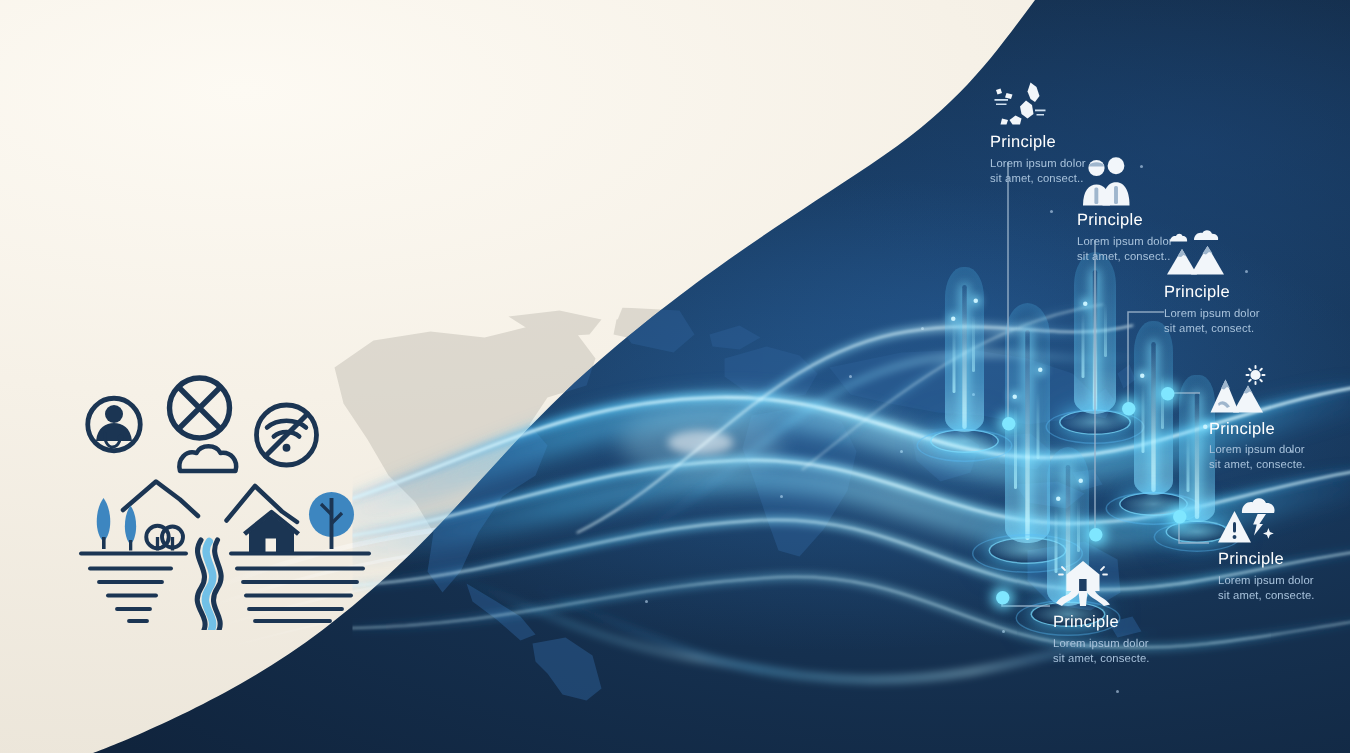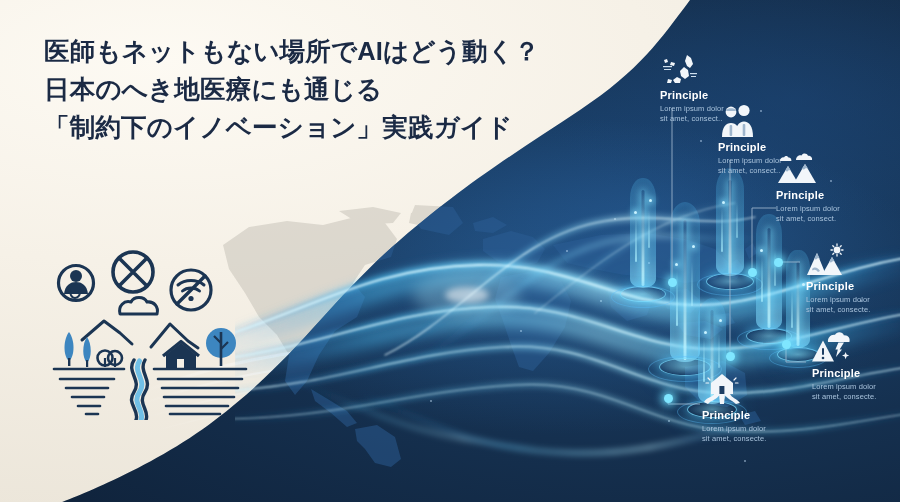--- a/index.html
+++ b/index.html
@@ -114,21 +114,21 @@
     box-shadow:0 0 8px 3px rgba(110,225,255,.85);
   }
 
   
   .principle{ position:absolute; width:128px; }
   .principle .picon{
     width:40px; height:34px; margin-bottom:3px;
   }
   .principle .picon svg{ width:100%; height:100%; display:block; }
   .principle .ptitle{
-    font-size:11px; font-weight:bold; color:#ffffff;
+    font-size:11px; font-weight:normal; color:#ffffff;
     letter-spacing:.2px; line-height:13px;
   }
   .principle .pbody{
     font-size:7.5px; color:#a9c3dc; line-height:9.5px;
     margin-top:2px; letter-spacing:.1px;
   }
 
   
   .headline{
     position:absolute; left:44px; top:32px; width:540px;
@@ -635,19 +635,14 @@
       </g>
 
       <g>
         <path d="M88 112 C 80 124 96 132 88 144 C 80 156 94 162 90 172" fill="none" stroke="#1b3553" stroke-width="3.4" stroke-linecap="round"></path>
         <path d="M99 112 C 92 124 107 132 99 144 C 91 156 104 162 100 172" fill="none" stroke="#1b3553" stroke-width="3.4" stroke-linecap="round"></path>
         <path d="M93.5 113 C 86 124 101.5 132 93.5 144 C 85.5 156 99 162 95 172" fill="none" stroke="#5bb8e8" stroke-width="5" stroke-linecap="round" opacity=".85"></path>
       </g>
     </svg>
   </div>
 
-  <div class="headline">
-    <div>医師もネットもない場所でAIはどう動く？</div>
-    <div>日本のへき地医療にも通じる</div>
-    <div>「制約下のイノベーション」実践ガイド</div>
-  </div>
 
 </div>
 
 </body></html>

